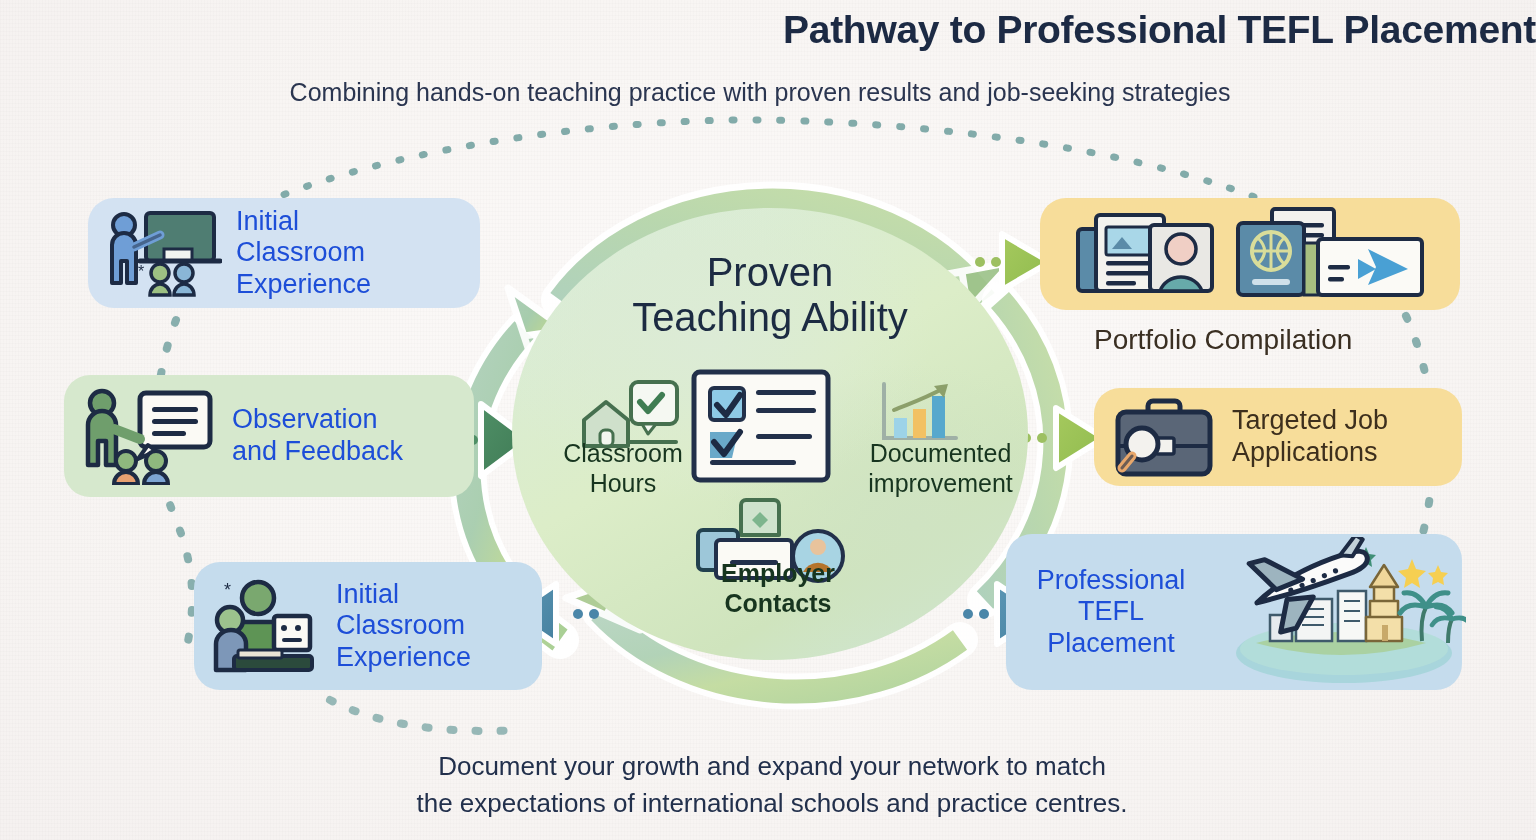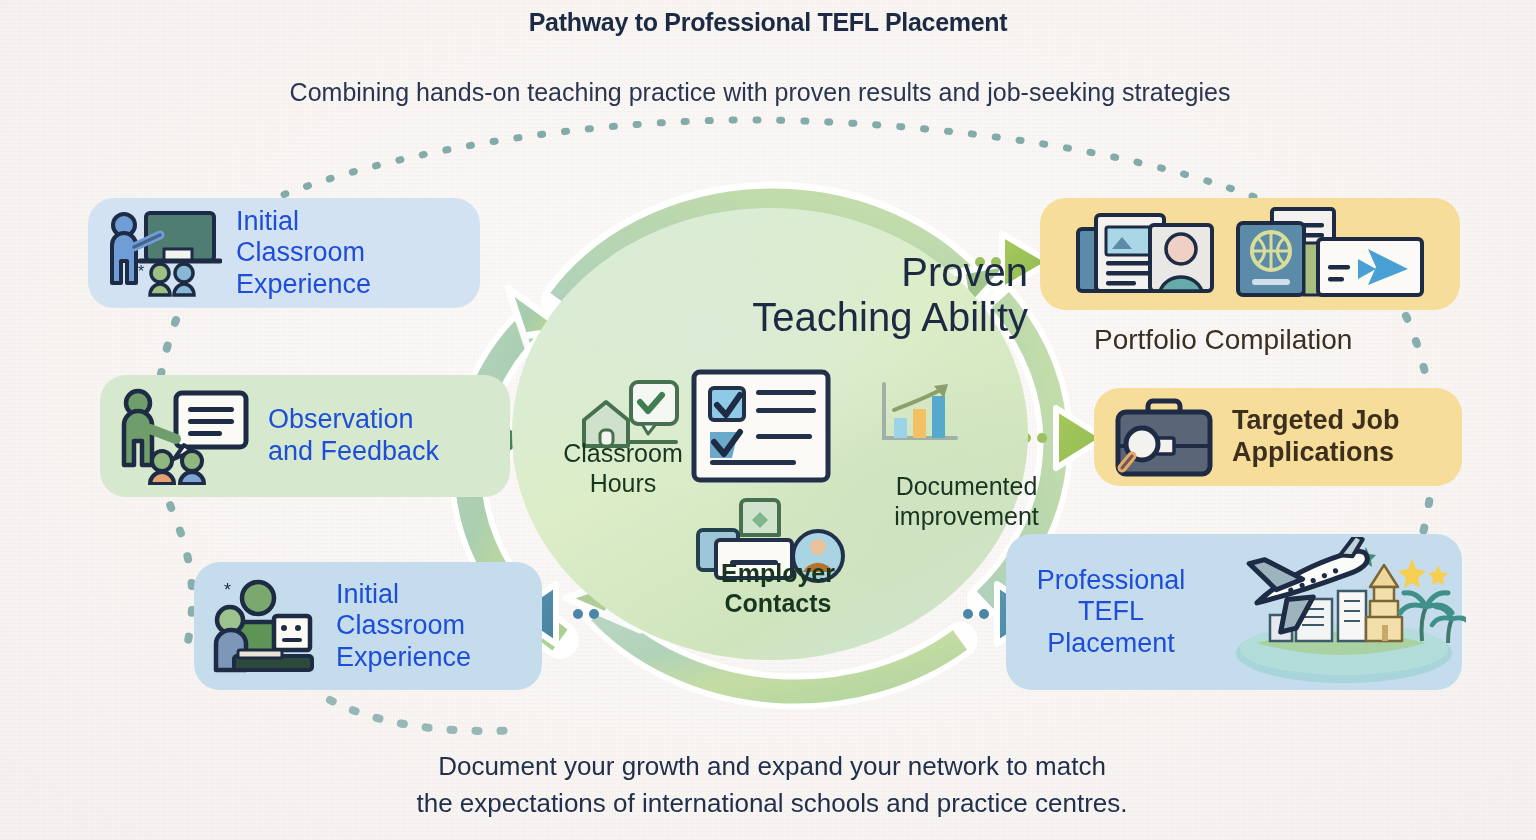--- a/index.html
+++ b/index.html
@@ -20,22 +20,22 @@
     position: absolute; inset: 0;
     background-image:
       repeating-linear-gradient(90deg, rgba(0,0,0,0.012) 0 1px, rgba(255,255,255,0) 1px 3px),
       repeating-linear-gradient(0deg, rgba(0,0,0,0.010) 0 1px, rgba(255,255,255,0) 1px 4px);
     pointer-events: none;
   }
   #svgLayer { position: absolute; inset: 0; width: 1536px; height: 840px; }
 
   .title {
     position: absolute; left: 0; right: 0; top: 8px;
-    text-align: center;
-    font-size: 25px; font-weight: bold;
+    text-align: right;
+    font-size: 39px; font-weight: bold;
     letter-spacing: -0.3px;
     color: #1c2a44;
     font-family: "Liberation Sans", sans-serif;
   }
   .subtitle {
     position: absolute; left: 0; right: 16px; top: 78px;
     text-align: center;
     font-size: 25px; color: #2a3550;
     font-family: "Liberation Sans", sans-serif;
   }
@@ -52,22 +52,22 @@
     border-radius: 26px;
     padding: 10px 18px;
   }
   .node .lbl {
     font-size: 27px; line-height: 1.17;
     color: #1d4ed8;
     white-space: pre-line;
     font-family: "Liberation Sans", sans-serif;
   }
   .node.blue  { background: #d3e2f2; }
-  .node.green { background: #d6e8cd; margin-left: 36px; }
-  .node.yellow{ background: #f7dd9a; font-weight: bold; }
+  .node.green { background: #d6e8cd; }
+  .node.yellow{ background: #f7dd9a; }
   .node.sky   { background: #c5dced; }
 
   .node.yellow .lbl { color: #3d2f1d; }
 
   .icon { flex: 0 0 auto; display: block; }
 
   
   .caption-under {
     position: absolute;
     font-size: 28px; color: #3a2f22;
@@ -80,34 +80,34 @@
     left: 512px; top: 208px;
     width: 516px; height: 452px;
     border-radius: 50%;
     background:
       radial-gradient(ellipse 70% 60% at 38% 28%, #dcebd6 0%, rgba(220,235,214,0) 62%),
       radial-gradient(ellipse 60% 55% at 78% 70%, #cfe3c2 0%, rgba(207,227,194,0) 65%),
       linear-gradient(150deg, #d9ecdc 0%, #dcedc8 45%, #cfe4bd 75%, #cfe6dd 100%);
   }
   #hubTitle {
     position: absolute; left: 0; right: 0; top: 40px;
-    text-align: right;
+    text-align: center;
     font-size: 40px; line-height: 1.12;
     color: #1c2b42;
     white-space: pre-line;
   }
   .hub-label {
     position: absolute;
     text-align: center;
     font-size: 25px; line-height: 1.2;
     color: #17351f;
     white-space: pre-line;
   }
   #lblClassroomHours { left: 528px; top: 438px; width: 190px; }
-  #lblDocImprove     { left: 864px; top: 438px; width: 205px; margin-top: 33px; }
+  #lblDocImprove     { left: 838px; top: 438px; width: 205px; }
   #lblEmployer       { left: 688px; top: 558px; width: 180px; font-weight: bold; }
 </style>
 </head>
 <body>
 
 <div id="stage">
   <div id="grain"></div>
 
   <svg id="svgLayer" viewBox="0 0 1536 840">
     <defs>

